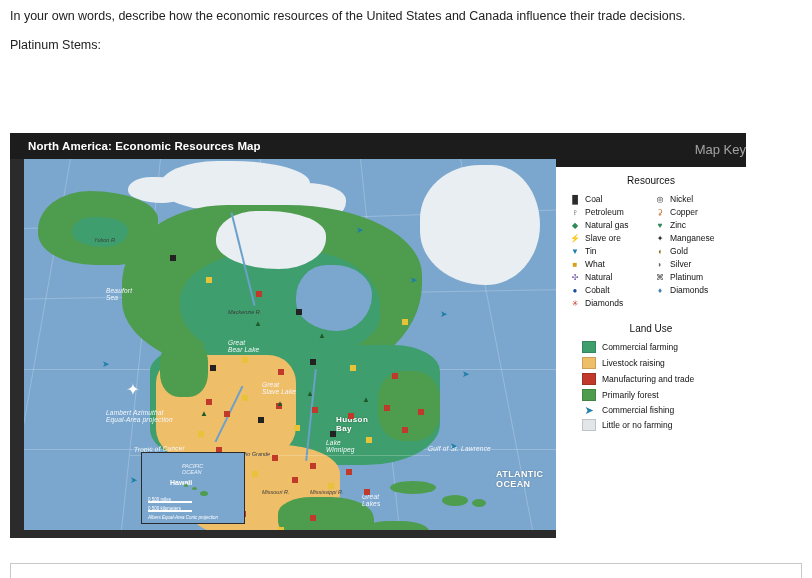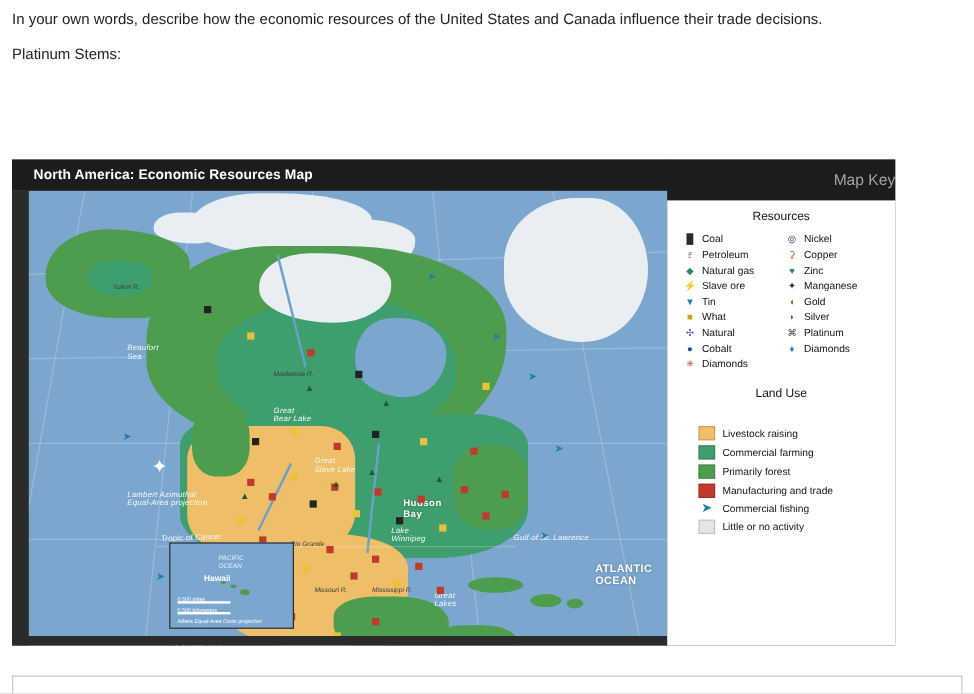--- a/index.html
+++ b/index.html
@@ -217,21 +217,21 @@
   .res-ico {
     width: 10px;
     text-align: center;
     font-size: 8px;
     color: #2b2b2b;
     flex: none;
   }
   .landuse {
     margin-top: 12px;
   }
-  .landuse h4 { margin-bottom: 21px; }
+  .landuse h4 { margin-bottom: 7px; }
   .lu-row {
     display: flex;
     align-items: center;
     gap: 6px;
     margin-bottom: 4px;
     font-size: 8.5px;
     color: #111;
     padding-left: 16px;
   }
   .sw {
@@ -513,41 +513,41 @@
           <span class="res-ico" style="color:#3f7fb5">♦</span>
           <span>Diamonds</span>
         </div>
       </div>
     </div>
 
     <div class="landuse">
       <h4>Land Use</h4>
 
       <div class="lu-row">
+        <span class="sw" style="background:#3f9e6d;"></span>
+        <span>Commercial farming</span>
+      </div>
+      <div class="lu-row">
         <span class="sw" style="background:#efbe68;"></span>
         <span>Livestock raising</span>
       </div>
       <div class="lu-row">
-        <span class="sw" style="background:#3f9e6d;"></span>
-        <span>Commercial farming</span>
+        <span class="sw" style="background:#c0392b;"></span>
+        <span>Manufacturing and trade</span>
       </div>
       <div class="lu-row">
         <span class="sw" style="background:#4e9c4e;"></span>
         <span>Primarily forest</span>
       </div>
       <div class="lu-row">
-        <span class="sw" style="background:#c0392b;"></span>
-        <span>Manufacturing and trade</span>
-      </div>
-      <div class="lu-row">
         <span class="sw-fish">➤</span>
         <span>Commercial fishing</span>
       </div>
       <div class="lu-row">
         <span class="sw" style="background:#e2e6e9;"></span>
-        <span>Little or no activity</span>
+        <span>Little or no farming</span>
       </div>
     </div>
   </div>
 
 </div>
 
 <div class="answer-box"></div>
 
 </body></html>

